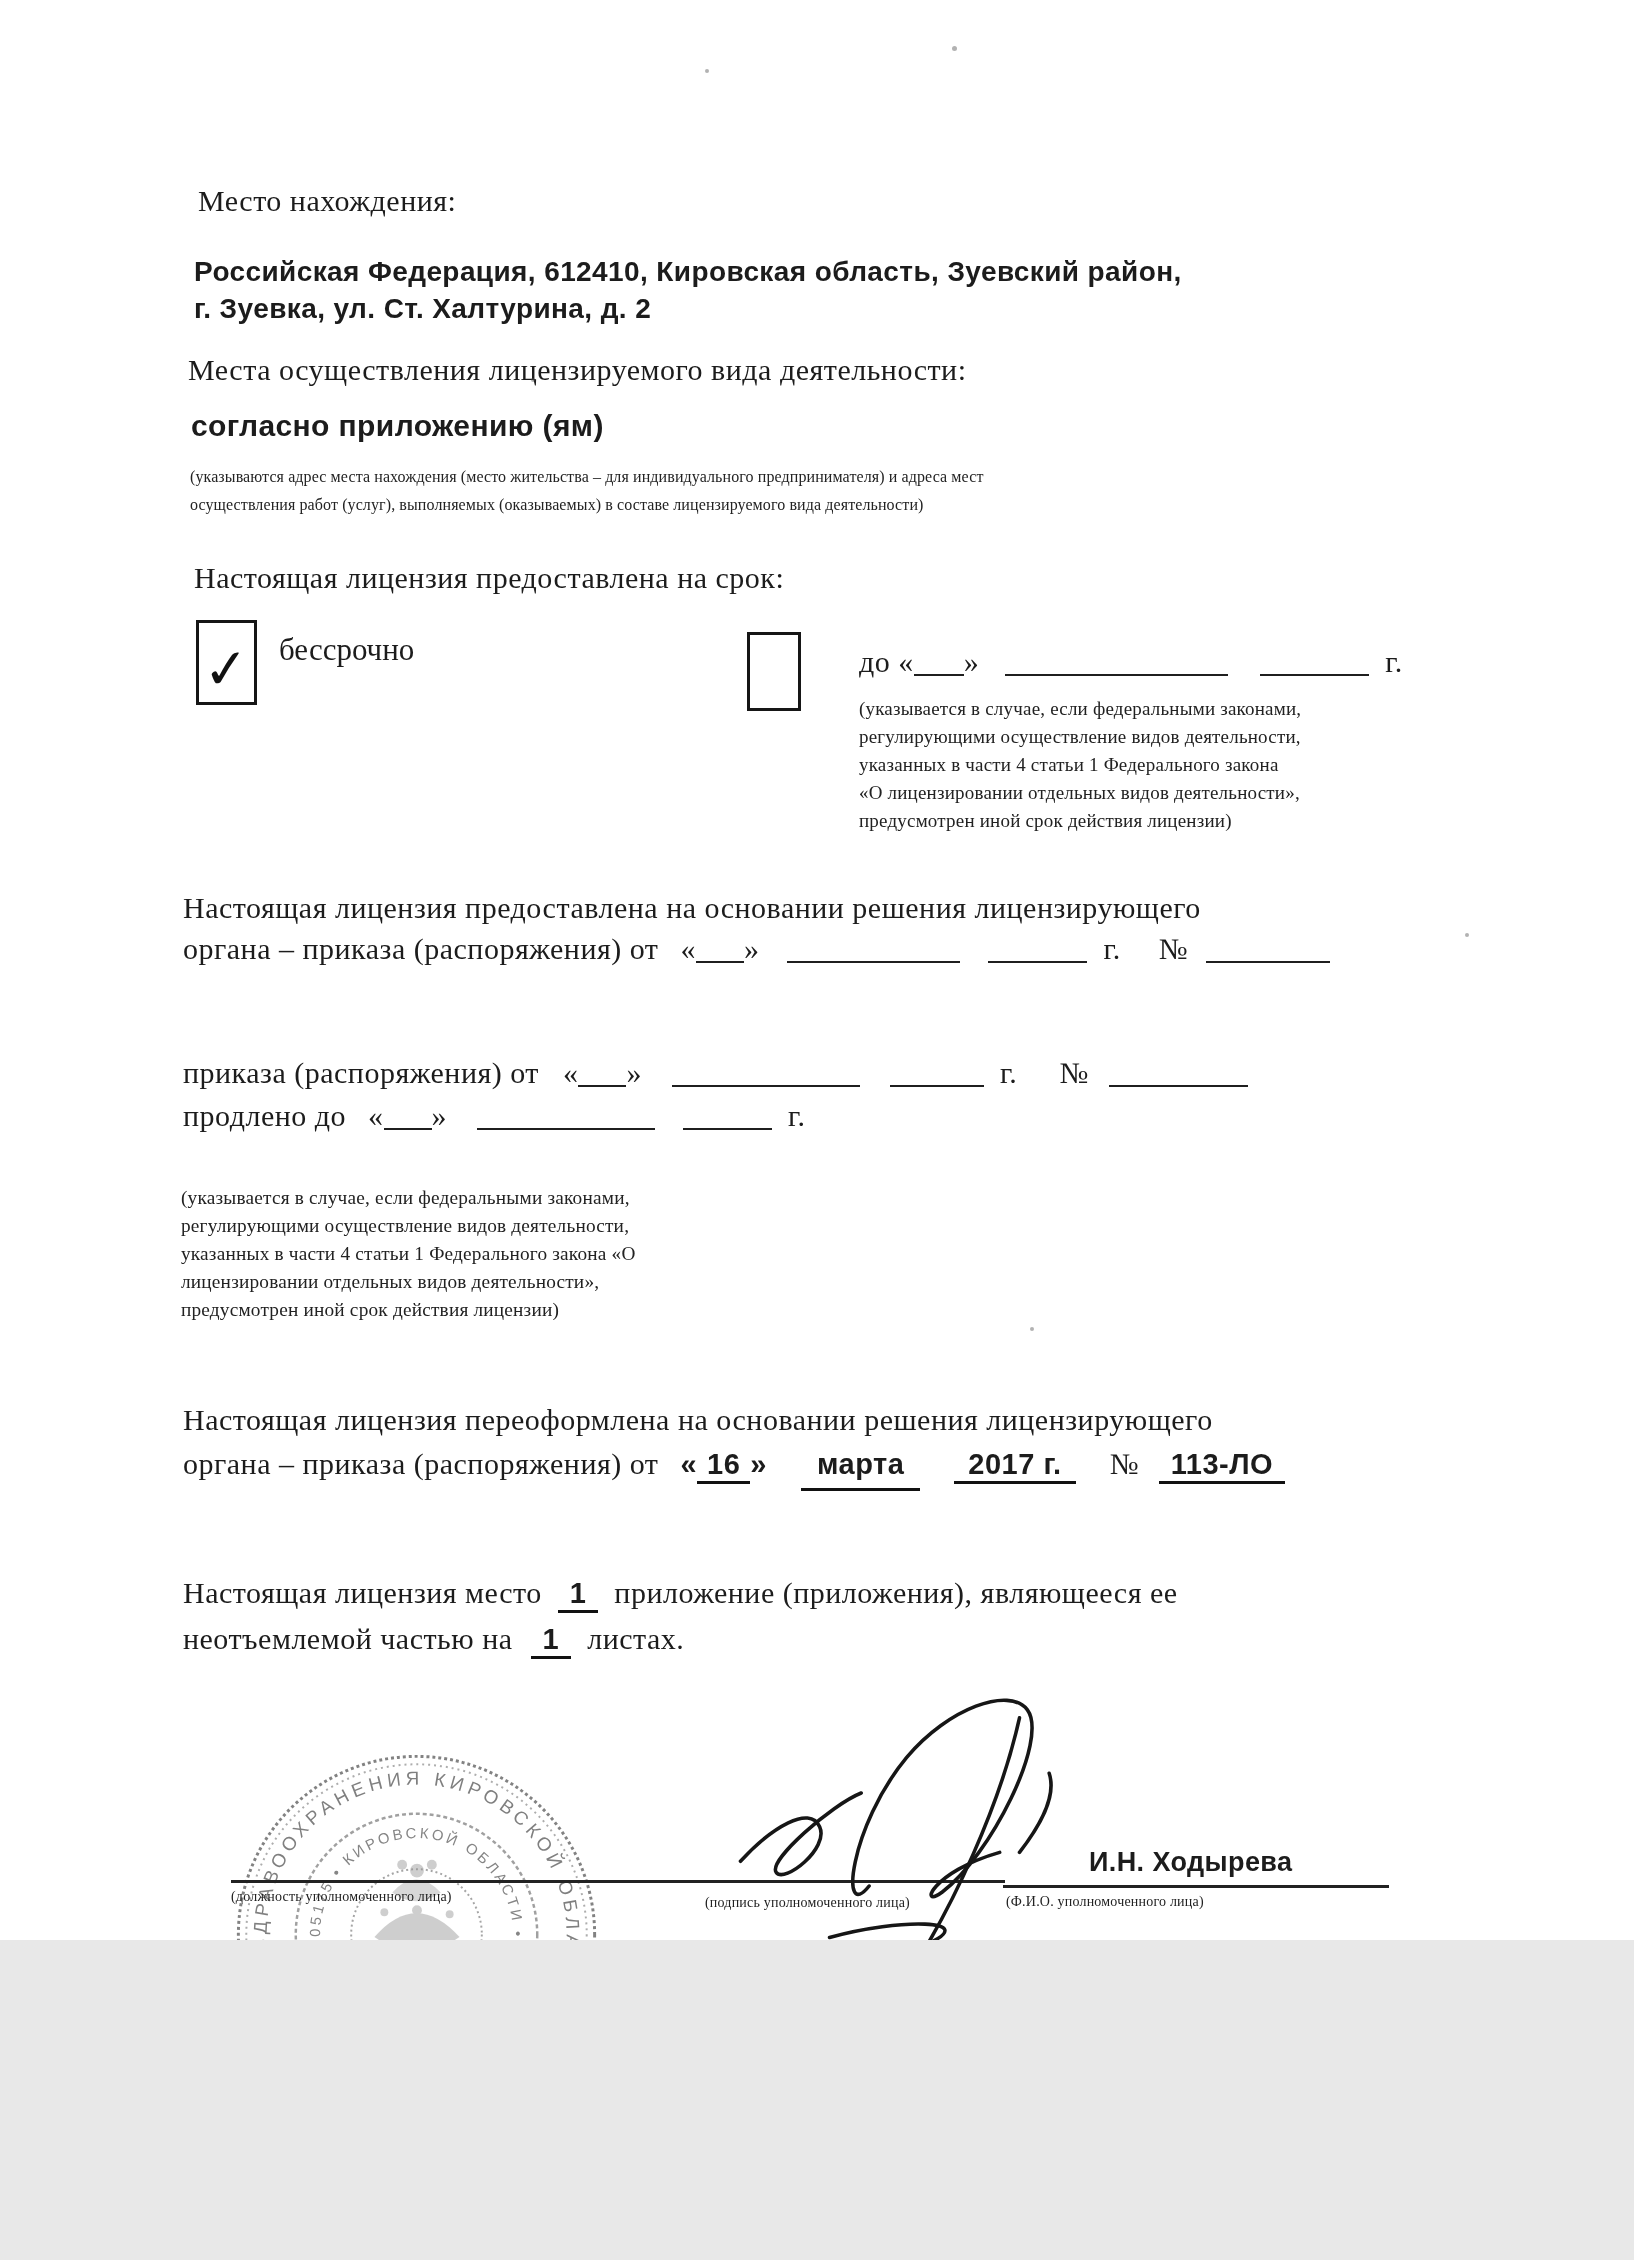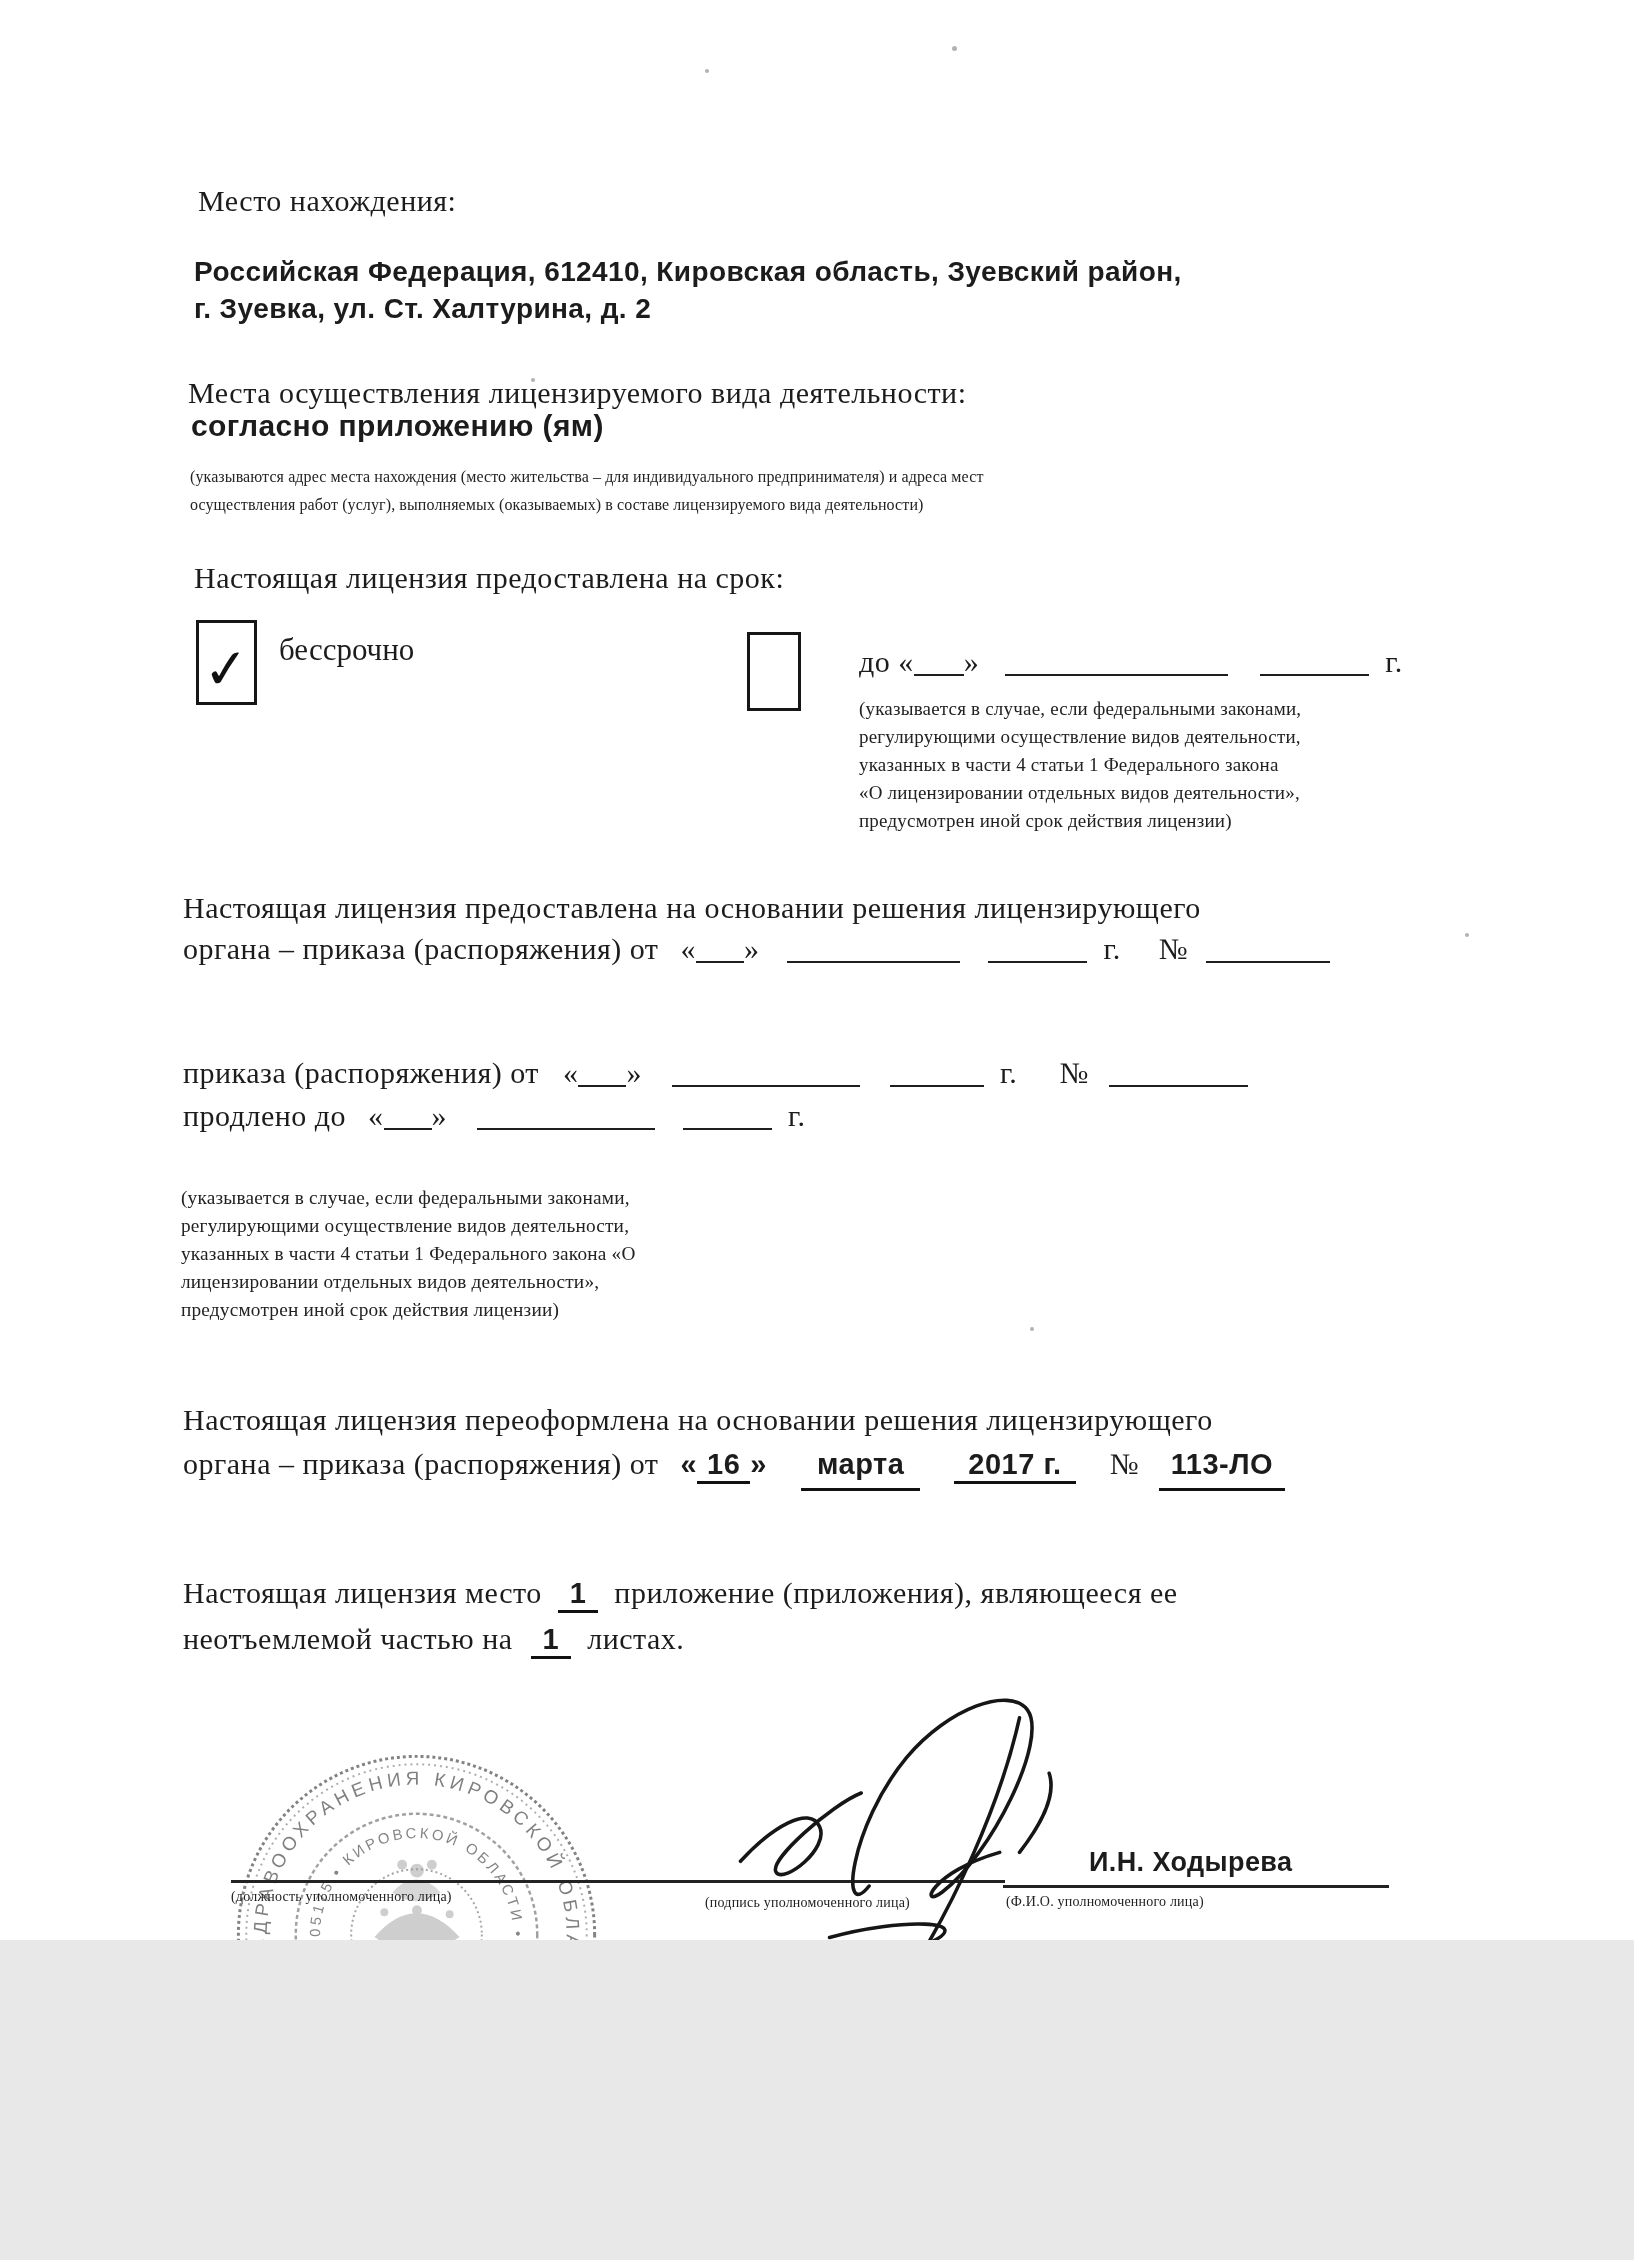--- a/index.html
+++ b/index.html
@@ -33,21 +33,21 @@
 <body>
 
 <div class="page">
 
   <div class="abs t30 serif" style="left:198px;top:183px;">Место нахождения:</div>
   <div class="abs" style="left:194px;top:253px;">
     <div class="bfill" style="line-height:37px;">Российская Федерация, 612410, Кировская область, Зуевский район,</div>
     <div class="bfill" style="line-height:37px;">г. Зуевка, ул. Ст. Халтурина, д. 2</div>
   </div>
 
-  <div class="abs t30 serif" style="left:188px;top:375px;">Места осуществления лицензируемого вида деятельности:</div>
+  <div class="abs t30 serif" style="left:188px;top:352px;">Места осуществления лицензируемого вида деятельности:</div>
   <div class="abs bfill" style="left:191px;top:409px;font-size:30px;">согласно приложению (ям)</div>
   <div class="abs smallnote" style="left:190px;top:463px;width:822px;">
     <div>(указываются адрес места нахождения (место жительства – для индивидуального предпринимателя) и адреса мест</div>
     <div>осуществления работ (услуг), выполняемых (оказываемых) в составе лицензируемого вида деятельности)</div>
   </div>
 
   <div class="abs t30 serif" style="left:194px;top:560px;">Настоящая лицензия предоставлена на срок:</div>
 
   <div class="checkbox" style="left:196px;top:620px;width:55px;height:79px;">
     <span class="check">✓</span>
@@ -110,21 +110,21 @@
   </div>
 
   <div class="abs t30 serif" style="left:183px;top:1398px;">
     <div class="line" style="line-height:44px;">Настоящая лицензия переоформлена на основании решения лицензирующего</div>
     <div class="line" style="line-height:44px;">
       <span>органа – приказа  (распоряжения) от</span>
       <span class="fvq" style="margin-left:14px;">«</span><span class="fv">16</span><span class="fvq">»</span>
       <span class="fv" style="margin-left:26px;padding:0 16px 8px;">марта</span>
       <span class="fv" style="margin-left:26px;padding:0 14px 1px;">2017 г.</span>
       <span style="margin-left:26px;">№</span>
-      <span class="fv" style="margin-left:12px;padding:0 12px 8px;">113-ЛО</span>
+      <span class="fv" style="margin-left:12px;padding:0 12px 1px;">113-ЛО</span>
     </div>
   </div>
 
   <div class="abs t30 serif" style="left:183px;top:1570px;">
     <div class="line" style="line-height:46px;">
       <span>Настоящая лицензия место</span>
       <span class="fv" style="margin-left:8px;padding:0 12px 1px;">1</span>
       <span style="margin-left:8px;">приложение (приложения), являющееся ее</span>
     </div>
     <div class="line" style="line-height:46px;">

